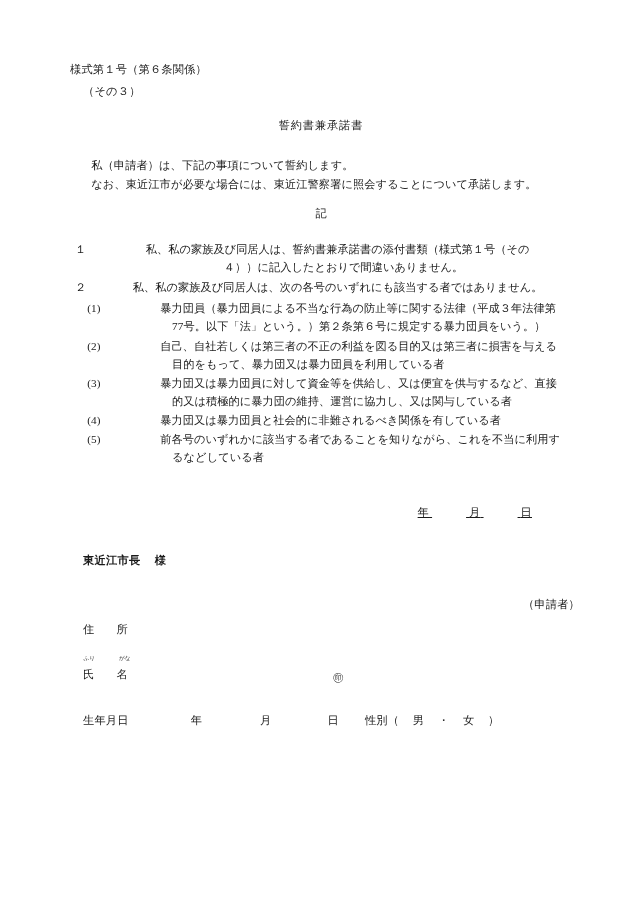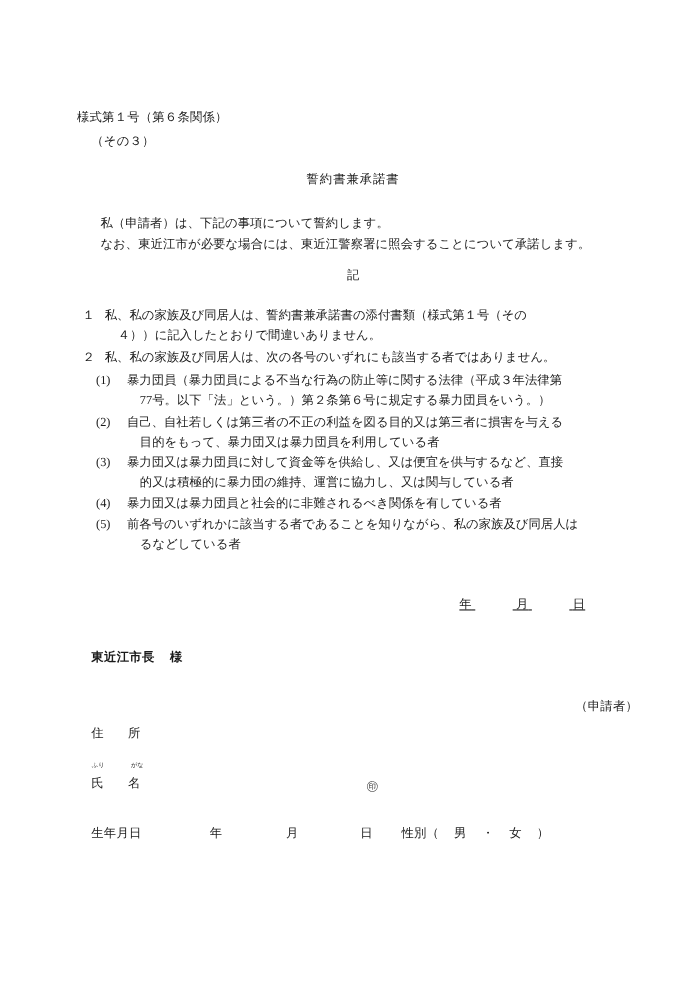--- a/index.html
+++ b/index.html
@@ -12,21 +12,21 @@
     height: 903px;
     font-family: "Liberation Serif", "DejaVu Serif", serif;
     color: #1a1a1a;
     -webkit-font-smoothing: antialiased;
   }
   .page {
     position: relative;
     width: 630px;
     height: 653px;
     box-sizing: border-box;
-    padding: 98px 50px 0 70px;
+    padding: 60px 50px 0 70px;
     font-size: 11.2px;
     line-height: 1.62;
   }
 
   
   .form-no {
     margin: 0;
     letter-spacing: 0.02em;
   }
   .form-sub {
@@ -74,20 +74,21 @@
     flex: 0 0 auto;
     width: 2.25em;
     padding-left: 0.45em;
     box-sizing: border-box;
     letter-spacing: 0.01em;
   }
   .clause .txt {
     flex: 1 1 auto;
     text-indent: 0;
     letter-spacing: 0.005em;
+    text-align: center;
   }
   .clause .txt .l2 {
     display: block;
     padding-left: 1.05em;
   }
 
   .subclauses {
     margin: 3px 0 0 0;
   }
   .subclause {
@@ -97,20 +98,21 @@
     padding-left: 1.55em;
   }
   .subclause .num {
     flex: 0 0 auto;
     width: 2.5em;
     letter-spacing: 0;
   }
   .subclause .txt {
     flex: 1 1 auto;
     letter-spacing: 0.005em;
+    margin-left: 45px;
   }
   .subclause .txt .l2 {
     display: block;
     padding-left: 1.05em;
   }
 
   
   .date-line {
     margin: 36px 0 0 0;
     text-align: right;
@@ -266,21 +268,21 @@
       <div class="subclause">
         <span class="num">(4)</span>
         <span class="txt">
           <span>暴力団又は暴力団員と社会的に非難されるべき関係を有している者</span>
         </span>
       </div>
 
       <div class="subclause">
         <span class="num">(5)</span>
         <span class="txt">
-          <span>前各号のいずれかに該当する者であることを知りながら、私の家族及び同居人は</span>
+          <span>前各号のいずれかに該当する者であることを知りながら、これを不当に利用す</span>
           <span class="l2">るなどしている者</span>
         </span>
       </div>
 
     </div>
   </div>
 
   <div class="date-line">
     <span>年</span>
     <span class="gap"></span>

